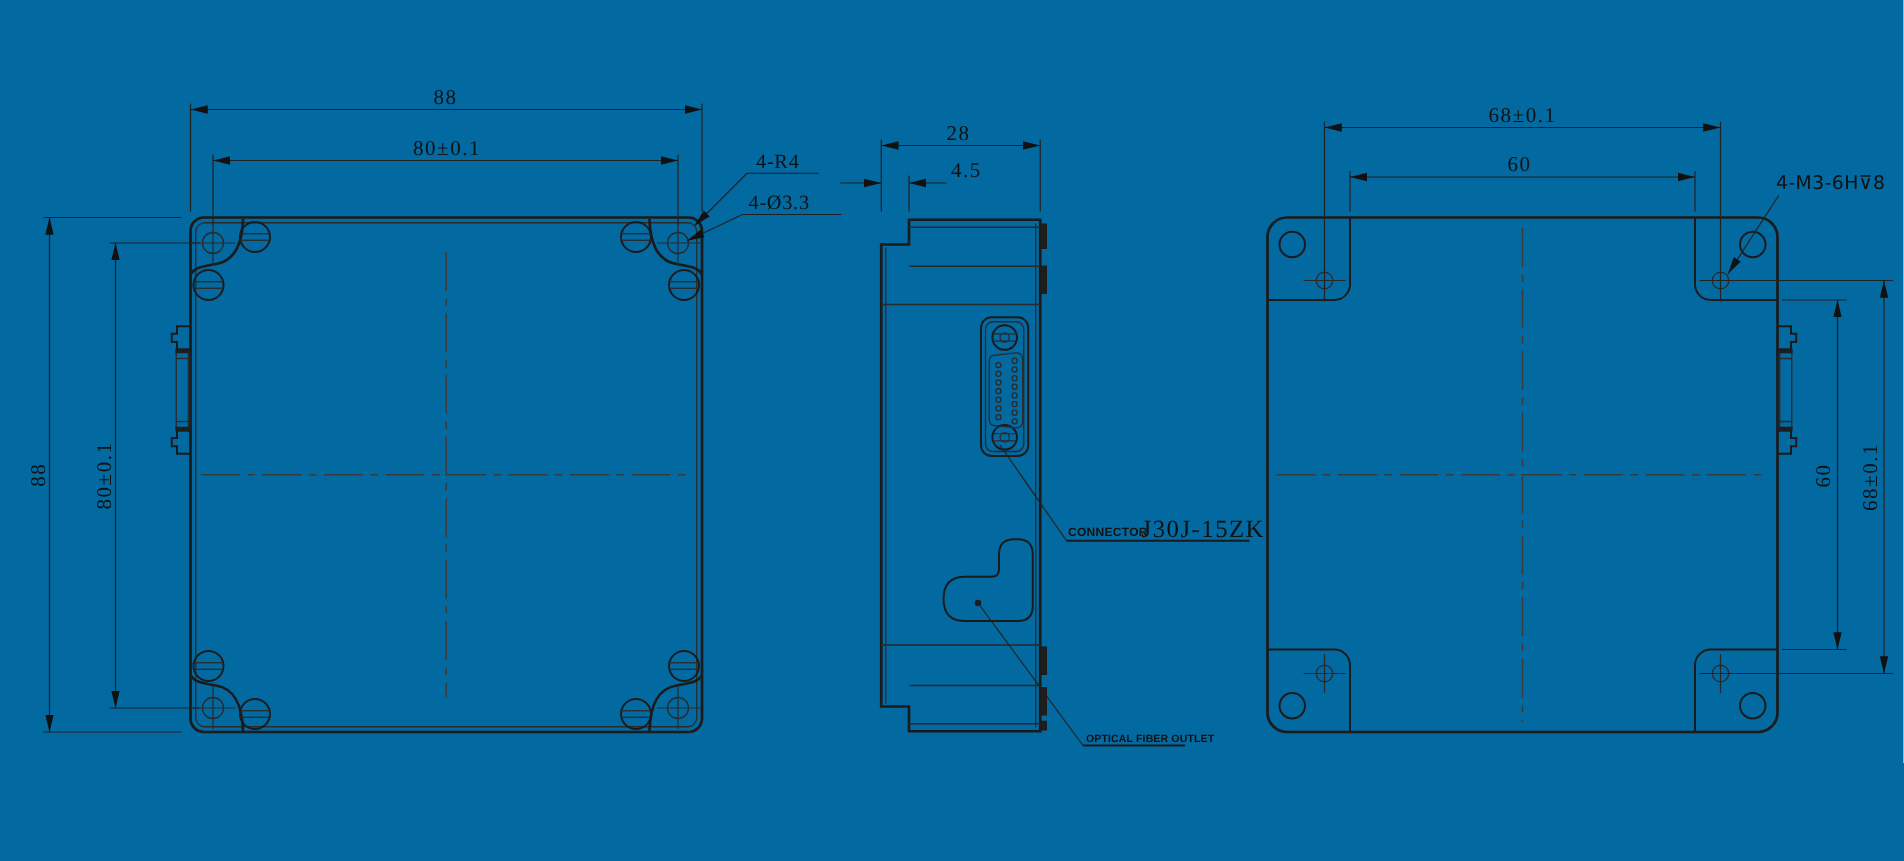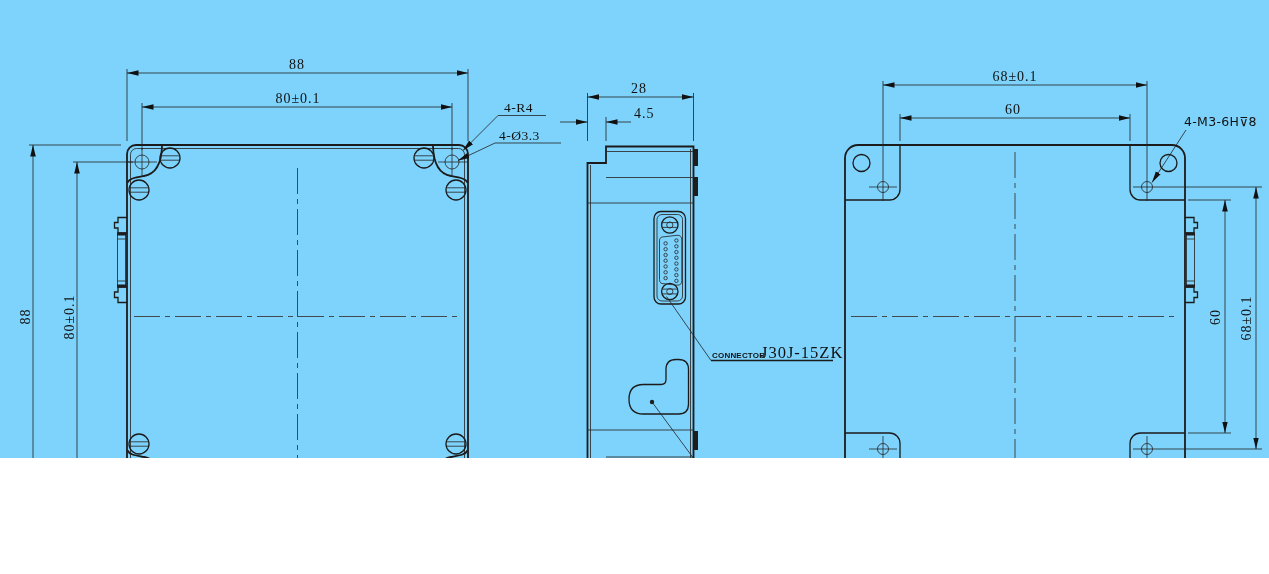--- a/index.html
+++ b/index.html
@@ -1,16 +1,16 @@
 <!DOCTYPE html>
 <html><head>
 <meta charset="utf-8">
 <style>
   html,body{margin:0;padding:0;background:#fff;}
-  .canvas{position:relative;width:1269px;height:458px;background:#7dd3fc;overflow:hidden;
+  .canvas{position:relative;width:1269px;height:574px;background:#0369a1;overflow:hidden;
           font-family:"Liberation Serif", serif;text-align:center;}
   svg{position:absolute;left:0;top:0;}
   .ol{stroke:#1b1b1b;stroke-width:1.8;fill:none;}         
   .ml{stroke:#1b1b1b;stroke-width:1.3;fill:none;}         
   .tl{stroke:#2a2a2a;stroke-width:0.85;fill:none;}        
   .dim{stroke:#222;stroke-width:0.8;fill:none;}           
   .cl{stroke:#3a3a3a;stroke-width:0.9;fill:none;stroke-dasharray:26 5 5 5;} 
   .cross{stroke:#2a2a2a;stroke-width:0.8;fill:none;}
   .dark{fill:#1d1d1d;stroke:none;}
   text{fill:#111;}

